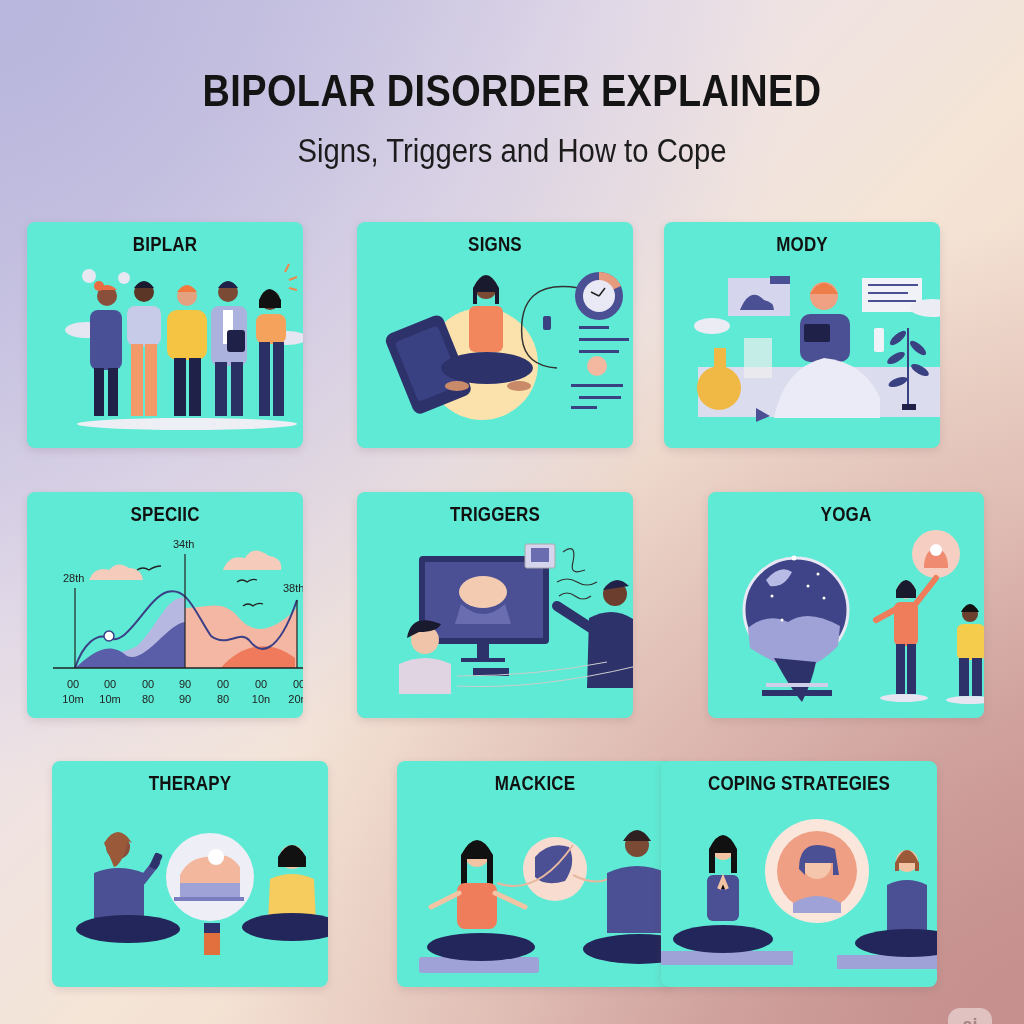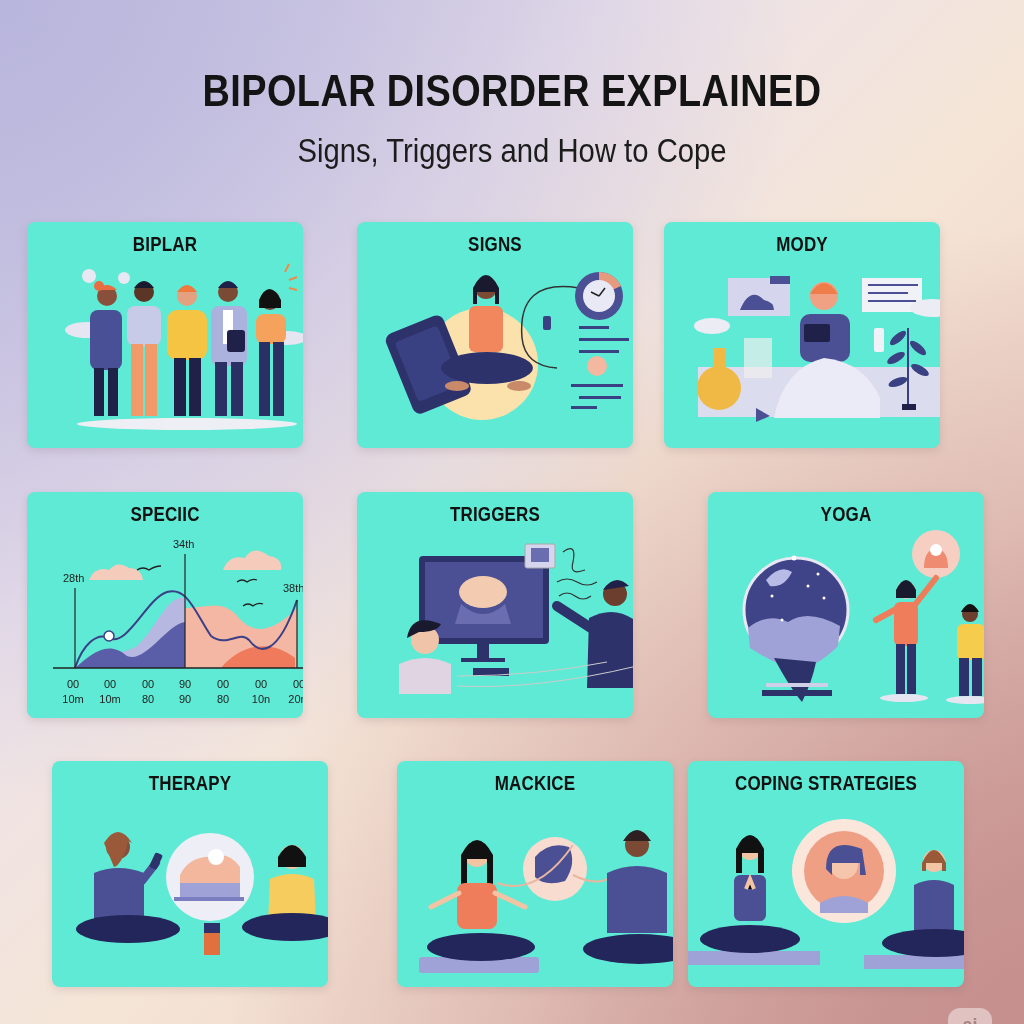--- a/index.html
+++ b/index.html
@@ -297,21 +297,21 @@
     <rect x="60" y="86" width="40" height="46" rx="8" fill="#ef7d5c"></rect>
     <path d="M62 96 L34 110 M98 96 L128 110" stroke="#f2c4a4" stroke-width="5" stroke-linecap="round"></path>
     <ellipse cx="84" cy="150" rx="54" ry="14" fill="#23265a"></ellipse>
     <circle cx="240" cy="48" r="12" fill="#7a4a34"></circle>
       <path d="M226 44 q14 -22 28 0" fill="#2e2020"></path>
     <path d="M210 76 q30 -14 60 0 v60 h-60z" fill="#4b4f93"></path>
     <ellipse cx="242" cy="152" rx="56" ry="15" fill="#23265a"></ellipse>
   </svg>
 </div>
 
-<div class="card" style="left:688px;top:761px;">
+<div class="card" style="left:661px;top:761px;">
   <div class="card-title">COPING STRATEGIES</div>
   <svg viewBox="0 0 312 190">
     <circle cx="156" cy="74" r="52" fill="#fbe6dc"></circle>
       <circle cx="156" cy="74" r="40" fill="#ef9f84"></circle>
     <circle cx="156" cy="68" r="14" fill="#f5c6ac"></circle>
       <path d="M138 72 q0 -34 36 -20 l4 26 h-6 v-12 h-28 v12z" fill="#4b4f93"></path>
     <path d="M132 106 q24 -14 48 0 v10 h-48z" fill="#9ea2d6"></path>
     <rect x="0" y="154" width="132" height="14" fill="#9ea2d6"></rect>
     <circle cx="62" cy="52" r="11" fill="#f2c4a4"></circle>
       <path d="M48 52 q14 -28 28 0 v24 h-6 v-20 h-16 v20 h-6z" fill="#111"></path>

